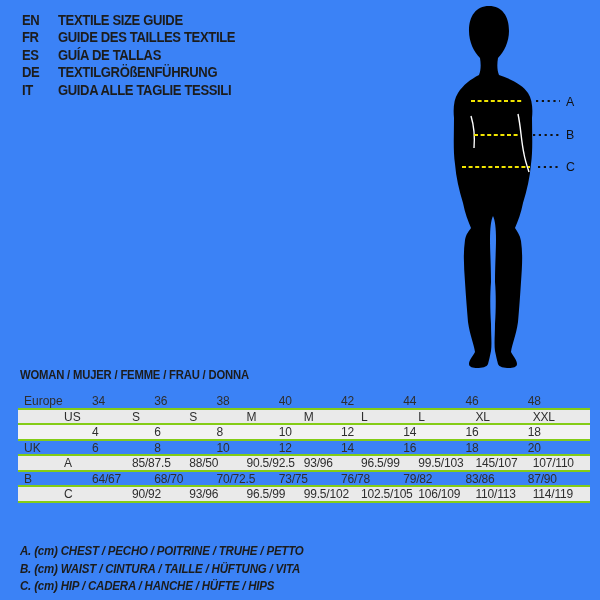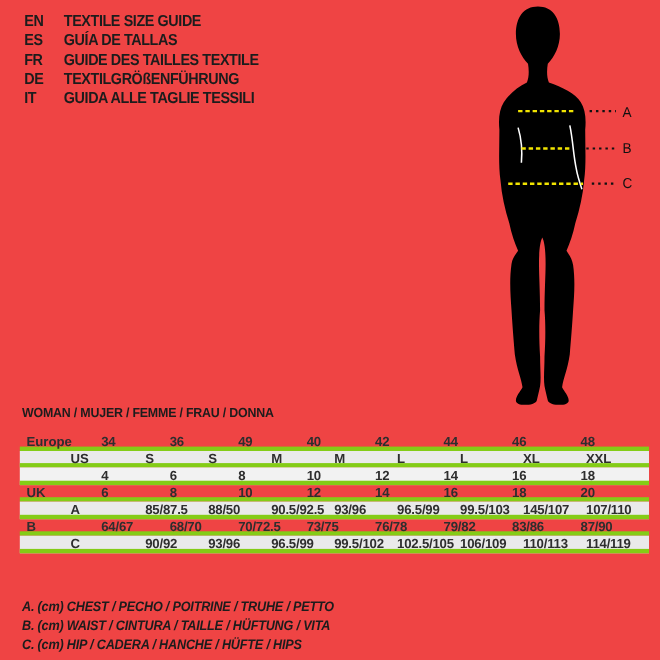--- a/index.html
+++ b/index.html
@@ -7,21 +7,21 @@
     --table-ink:#2e2e2e;
     --header-bg:#c9c9c9;
     --row-shade:#eaeaea;
     --row-shade-light:#f2f2f2;
     --accent-yellow:#f1e400;
   }
   *{margin:0;padding:0;box-sizing:border-box;}
   html,body{background:#fff;}
   body{font-family:"Liberation Sans",sans-serif;color:var(--ink);}
   .canvas{
-    position:relative;width:600px;height:600px;background:#ef4444;overflow:hidden;
+    position:relative;width:600px;height:600px;background:#3b82f6;overflow:hidden;
   }
   
   .langs{
     position:absolute;left:22px;top:11px;list-style:none;
   }
   .langs li{
     height:17.5px;display:flex;align-items:center;
     font-weight:700;font-size:14.5px;letter-spacing:-0.4px;white-space:nowrap;
   }
   .langs .code{display:inline-block;width:36px;transform:scaleX(.9);transform-origin:left center;}
@@ -43,21 +43,21 @@
   }
   
   .size-table{position:absolute;left:18px;top:394px;width:572px;font-size:12px;color:var(--table-ink);}
   .thead{
     height:16px;background:var(--header-bg);display:flex;align-items:center;
     padding-left:6px;font-weight:700;color:#333;letter-spacing:-0.2px;
   }
   .thead span{transform:scaleX(.94);transform-origin:left center;display:inline-block;white-space:nowrap;}
   .trow{
     display:grid;grid-template-columns:74px repeat(8,1fr);
-    height:15.5px;align-items:center;border-bottom:4px solid #84cc16;font-weight:bold;
+    height:15.5px;align-items:center;border-bottom:2px solid #84cc16;
   }
   .trow.shade{background:var(--row-shade);padding-left:40px;}
   .trow.shade-light{background:var(--row-shade-light);}
   .trow .lbl{padding-left:6px;text-align:left;white-space:nowrap;}
   .trow .cell{white-space:nowrap;letter-spacing:-0.2px;}
   
   .legend{position:absolute;left:20px;top:544px;}
   .legend div{
     height:17.5px;font-weight:700;font-size:12.5px;letter-spacing:-0.2px;white-space:nowrap;font-style:italic;
   }
@@ -67,26 +67,26 @@
 <body>
 
 <div class="canvas">
 
   <ul class="langs">
     <li>
       <span class="code">EN</span>
       <span class="title">TEXTILE SIZE GUIDE</span>
     </li>
     <li>
+      <span class="code">FR</span>
+      <span class="title">GUIDE DES TAILLES TEXTILE</span>
+    </li>
+    <li>
       <span class="code">ES</span>
       <span class="title">GUÍA DE TALLAS</span>
-    </li>
-    <li>
-      <span class="code">FR</span>
-      <span class="title">GUIDE DES TAILLES TEXTILE</span>
     </li>
     <li>
       <span class="code">DE</span>
       <span class="title">TEXTILGRÖßENFÜHRUNG</span>
     </li>
     <li>
       <span class="code">IT</span>
       <span class="title">GUIDA ALLE TAGLIE TESSILI</span>
     </li>
   </ul>
@@ -150,21 +150,21 @@
   </div>
 
   <div class="woman-title">WOMAN / MUJER / FEMME / FRAU / DONNA</div>
 
   <div class="size-table">
 
     <div class="trow">
       <span class="lbl">Europe</span>
       <span class="cell">34</span>
       <span class="cell">36</span>
-      <span class="cell">49</span>
+      <span class="cell">38</span>
       <span class="cell">40</span>
       <span class="cell">42</span>
       <span class="cell">44</span>
       <span class="cell">46</span>
       <span class="cell">48</span>
     </div>
 
     <div class="trow shade">
       <span class="lbl">US</span>
       <span class="cell">S</span>

